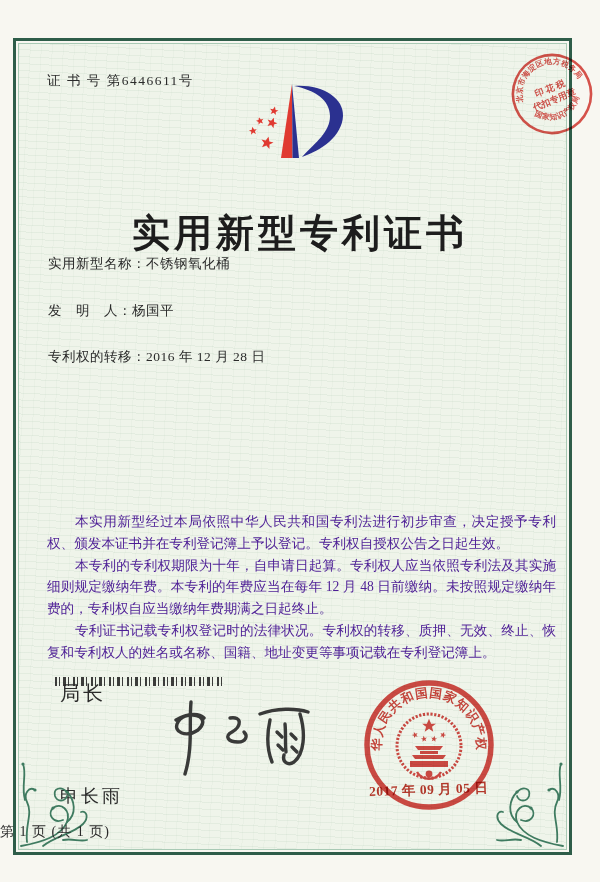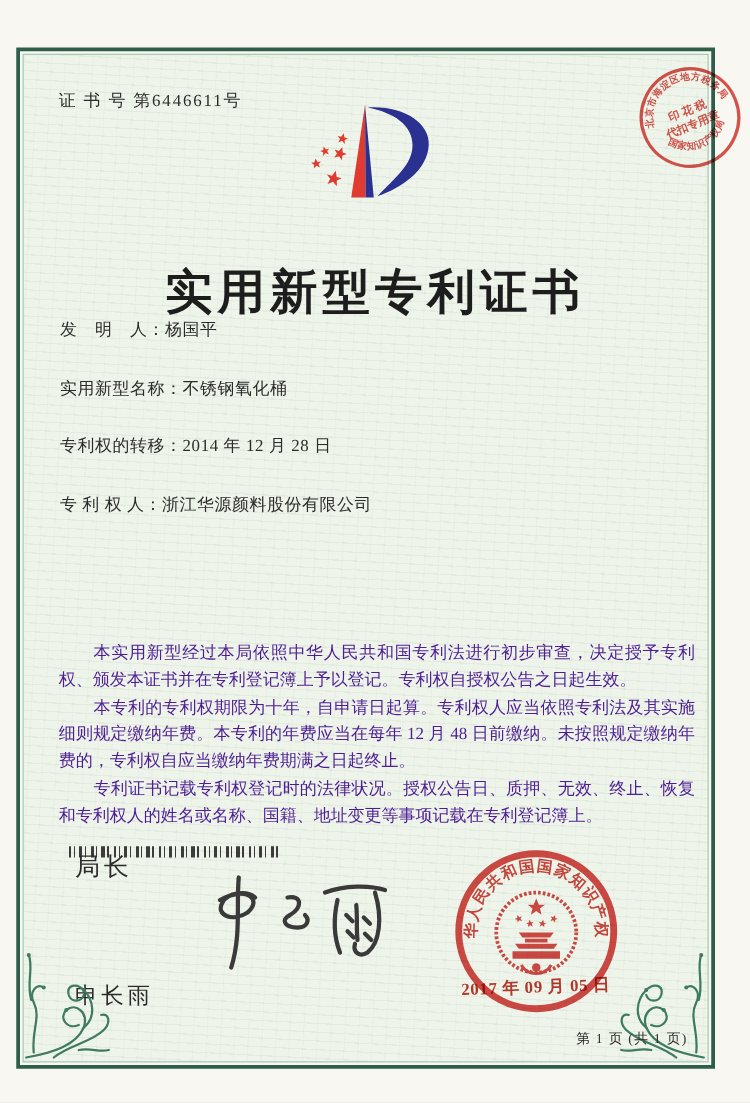--- a/index.html
+++ b/index.html
@@ -47,21 +47,21 @@
   .signer-title { left:60px; top:680px; font-size:20px; letter-spacing:3px; }
   .signer-name  { left:60px; top:784px; font-size:18px; letter-spacing:3px; }
   .signature-svg { left:158px; top:690px; }
   .seal-svg { left:354px; top:670px; z-index:3; mix-blend-mode:multiply; opacity:.94; }
   .seal-date {
     left:369px; top:781px; z-index:4; font-size:13.5px; font-weight:bold;
     color:#bf3a2e; letter-spacing:0.5px; transform:rotate(-2deg);
     mix-blend-mode:multiply;
   }
   .tax-stamp { left:502px; top:44px; z-index:3; mix-blend-mode:multiply; opacity:.92; }
-  .footer { left:0; right:50px; top:823px; text-align:right; font-size:11px; letter-spacing:1px; }
+  .footer { left:0; right:50px; top:823px; text-align:left; font-size:14px; letter-spacing:1px; }
   .flourish { z-index:2; }
   .flourish-left { left:17px; top:758px; }
   .flourish-right { left:483px; top:758px; transform:scaleX(-1); }
 </style>
 </head>
 <body>
 
 <div class="page">
 
   <div class="frame">
@@ -102,37 +102,34 @@
       </text>
       <text x="50" y="47" text-anchor="middle" font-size="9" font-weight="bold">印 花 税</text>
       <text x="50" y="59" text-anchor="middle" font-size="9" font-weight="bold">代扣专用章</text>
     </g>
   </svg>
 
   <div class="abs title">实用新型专利证书</div>
 
   <div class="abs fields">
     <div class="field-row">
+      <span class="field-label">实用新型名称：</span><span class="field-value">不锈钢氧化桶</span>
+    </div>
+    <div class="field-row">
       <span class="field-label">发　明　人：</span><span class="field-value">杨国平</span>
     </div>
     <div class="field-row">
-      <span class="field-label">实用新型名称：</span><span class="field-value">不锈钢氧化桶</span>
-    </div>
-    <div class="field-row">
-      <span class="field-label">专利权的转移：</span><span class="field-value">2014 年 12 月 28 日</span>
-    </div>
-    <div class="field-row">
-      <span class="field-label">专 利 权 人：</span><span class="field-value">浙江华源颜料股份有限公司</span>
+      <span class="field-label">专利权的转移：</span><span class="field-value">2016 年 12 月 28 日</span>
     </div>
   </div>
 
   <div class="abs body-text">
     <p>本实用新型经过本局依照中华人民共和国专利法进行初步审查，决定授予专利权、颁发本证书并在专利登记簿上予以登记。专利权自授权公告之日起生效。</p>
     <p>本专利的专利权期限为十年，自申请日起算。专利权人应当依照专利法及其实施细则规定缴纳年费。本专利的年费应当在每年 12 月 48 日前缴纳。未按照规定缴纳年费的，专利权自应当缴纳年费期满之日起终止。</p>
-    <p>专利证书记载专利权登记时的法律状况。授权公告日、质押、无效、终止、恢复和专利权人的姓名或名称、国籍、地址变更等事项记载在专利登记簿上。</p>
+    <p>专利证书记载专利权登记时的法律状况。专利权的转移、质押、无效、终止、恢复和专利权人的姓名或名称、国籍、地址变更等事项记载在专利登记簿上。</p>
   </div>
 
   <div class="abs barcode"></div>
 
   <div class="abs signer-title">局长</div>
   <div class="abs signer-name">申长雨</div>
 
   <svg class="abs signature-svg" width="160" height="95" viewBox="0 0 160 95">
     <g fill="none" stroke="#262626" stroke-width="3.4" stroke-linecap="round" stroke-linejoin="round" opacity="0.9">
       <path d="M18,30 C40,18 52,30 40,40 C28,48 14,42 20,32 C24,24 40,22 46,28"></path>

